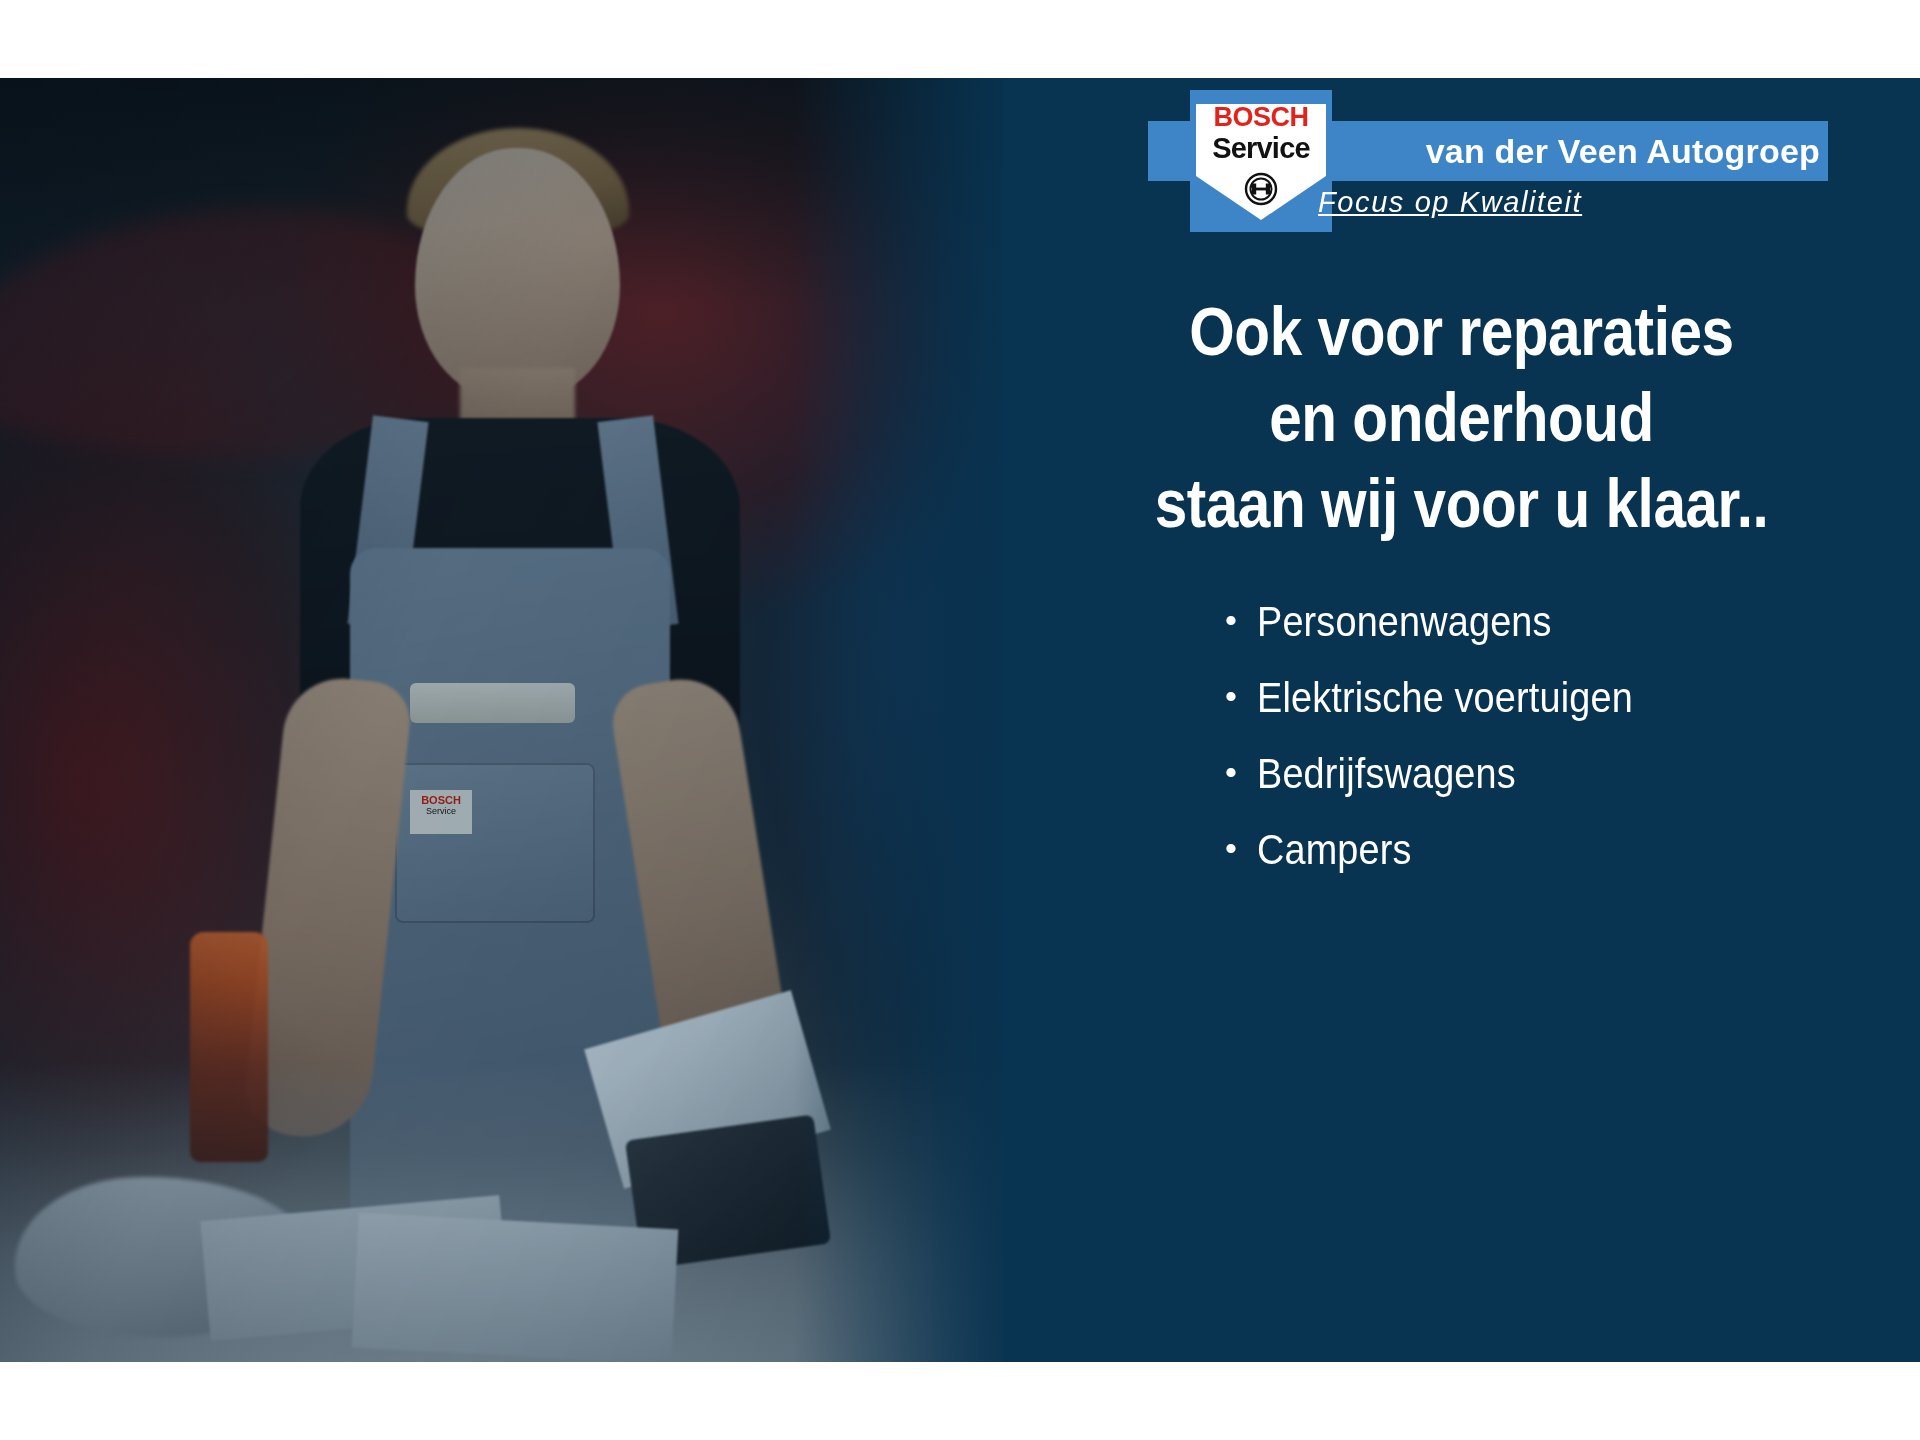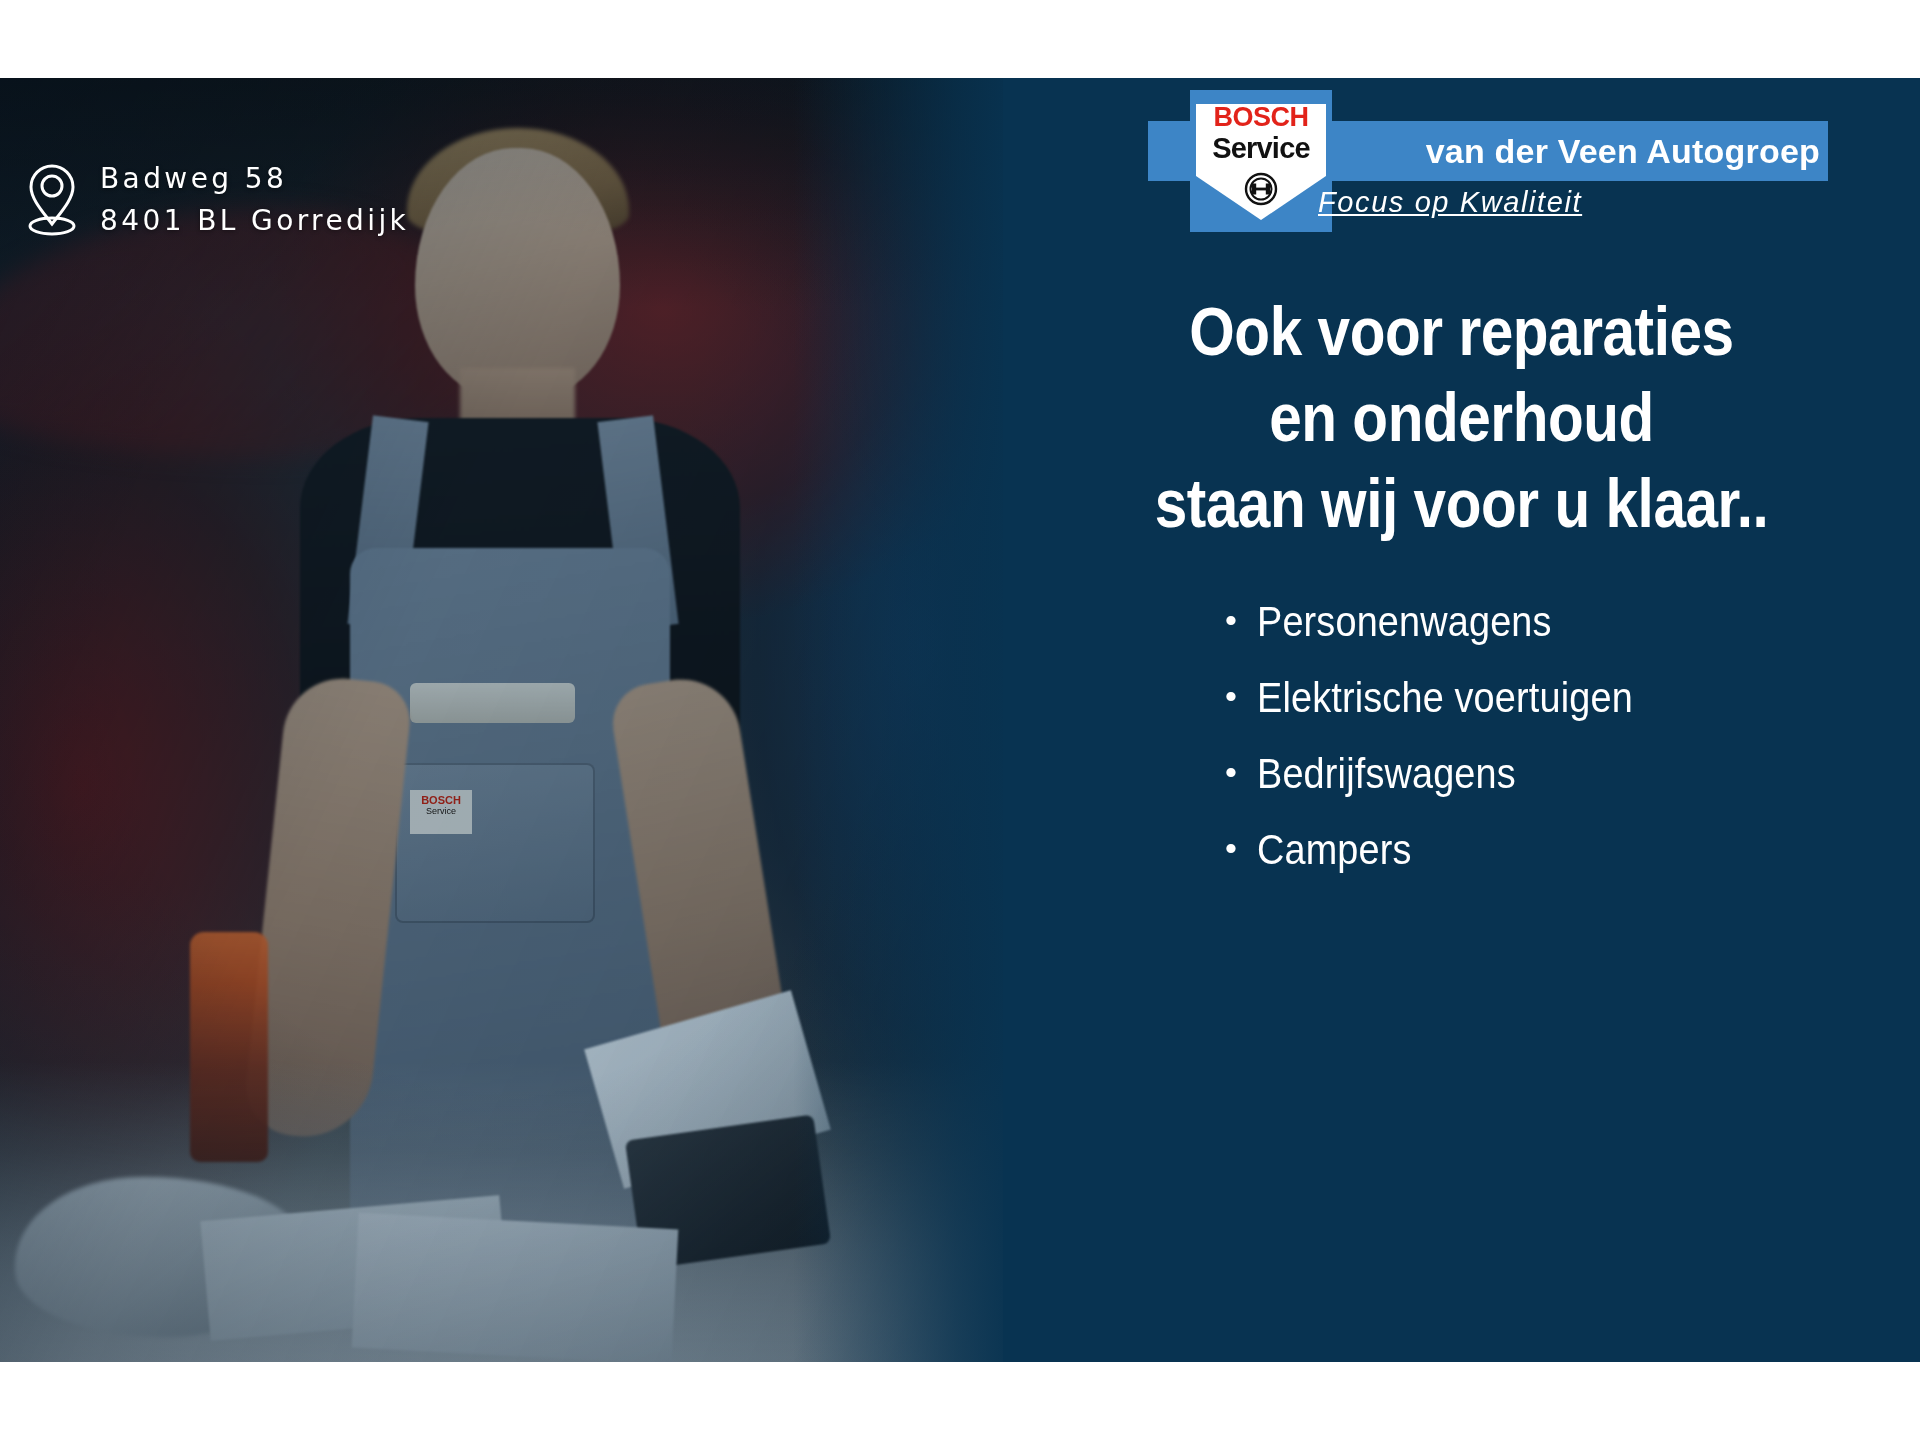--- a/index.html
+++ b/index.html
@@ -435,33 +435,20 @@
     <div class="photo-paper-c"></div>
     <div class="photo-device"></div>
     <div class="photo-paper-a"></div>
     <div class="photo-paper-b"></div>
 
     <div class="photo-grade"></div>
     <div class="photo-vignette"></div>
     <div class="photo-right-fade"></div>
   </div>
 
-  <div class="address">
-    <span class="pin-icon">
-      <svg viewBox="0 0 52 76" width="52" height="76" aria-hidden="true">
-        <path d="M26 4 C14.4 4 5 13.4 5 25 C5 37 17 50 26 62 C35 50 47 37 47 25 C47 13.4 37.6 4 26 4 Z" fill="none" stroke="#ffffff" stroke-width="3"></path>
-        <circle cx="26" cy="24" r="10" fill="none" stroke="#ffffff" stroke-width="3"></circle>
-        <ellipse cx="26" cy="64" rx="22" ry="8" fill="none" stroke="#ffffff" stroke-width="3"></ellipse>
-      </svg>
-    </span>
-    <span class="address-lines">
-      <div>Badweg 58</div>
-      <div>8401 BL Gorredijk</div>
-    </span>
-  </div>
 
   <div class="panel">
 
     <div class="brand">
       <div class="brand-band"></div>
 
       <div class="bosch-logo">
         <div class="bosch-shield"></div>
         <div class="bosch-word">BOSCH</div>
         <div class="bosch-service">Service</div>

